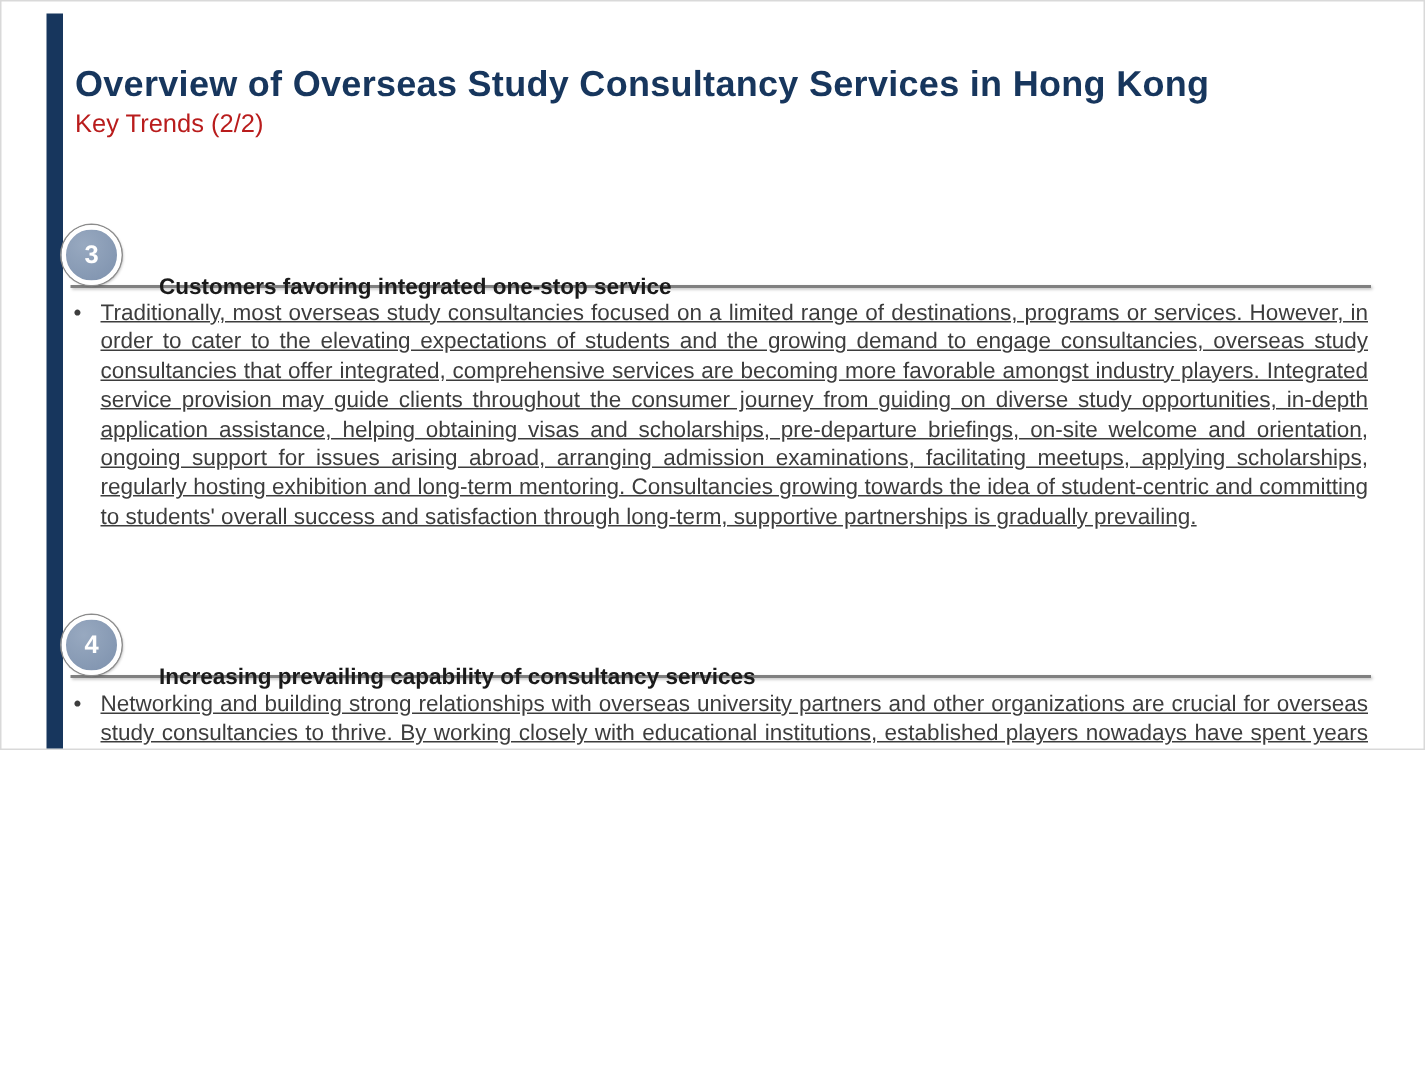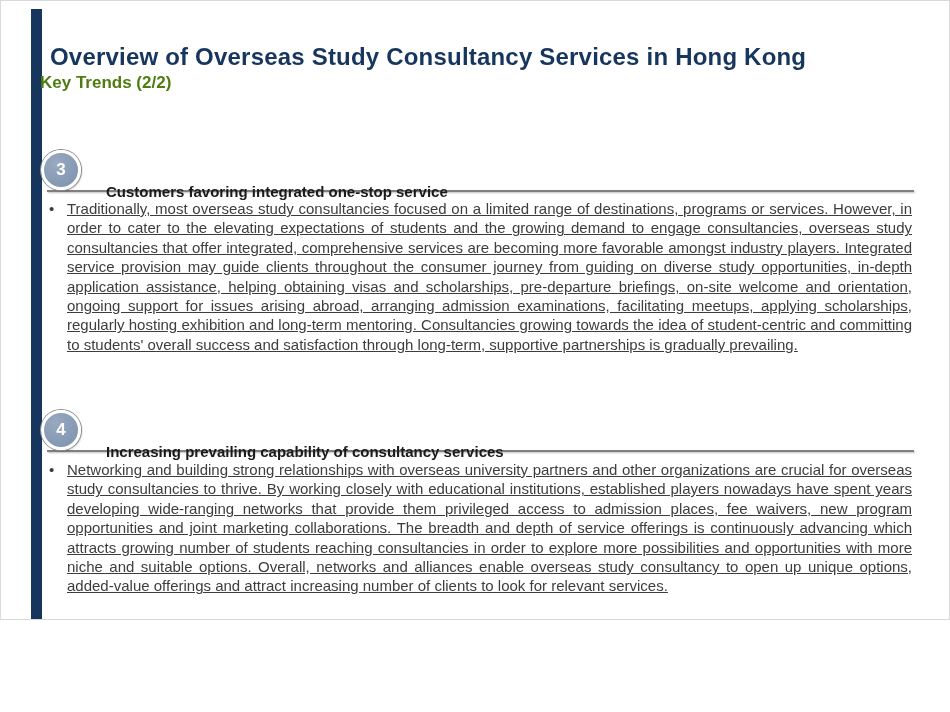--- a/index.html
+++ b/index.html
@@ -1,21 +1,21 @@
 <!DOCTYPE html>
 <html><head>
 <meta charset="utf-8">
 <style>
   * { margin:0; padding:0; box-sizing:border-box; }
   html,body { background:#ffffff; }
   body { font-family:"Liberation Sans", sans-serif; }
 
   .slide {
     position:relative;
-    width:950px; height:620px;
+    width:950px; height:500px;
     background:#ffffff;
     border:1px solid #d9d9d9;
     overflow:hidden;
   }
 
   
   .left-strip {
     position:absolute; left:30px; top:8px;
     width:11px; height:700px;
     background:#17365d;
@@ -25,22 +25,22 @@
     right:30px; height:11px;
     background:#17365d;
   }
 
   .title {
     position:absolute; left:49px; top:42px; right:40px;
     font-size:24px; font-weight:bold; color:#17365d;
     letter-spacing:0.2px;
   }
   .subtitle {
-    position:absolute; left:39px; top:72px;
-    font-size:17px; font-weight:bold; color:#4d7c0f;
+    position:absolute; left:49px; top:72px;
+    font-size:17px; font-weight:normal; color:#b91c1c;
   }
 
   .sec-header {
     position:absolute; left:44px; right:35px; height:37px;
   }
   .sec-bar {
     position:absolute; left:2px; right:0; top:0; bottom:0;
     background:linear-gradient(180deg,#b9c5d5 0%, #a2b3c8 45%, #8da3bd 100%);
     border:1px solid #808080;
     box-shadow:1px 1px 2px rgba(0,0,0,0.25);

